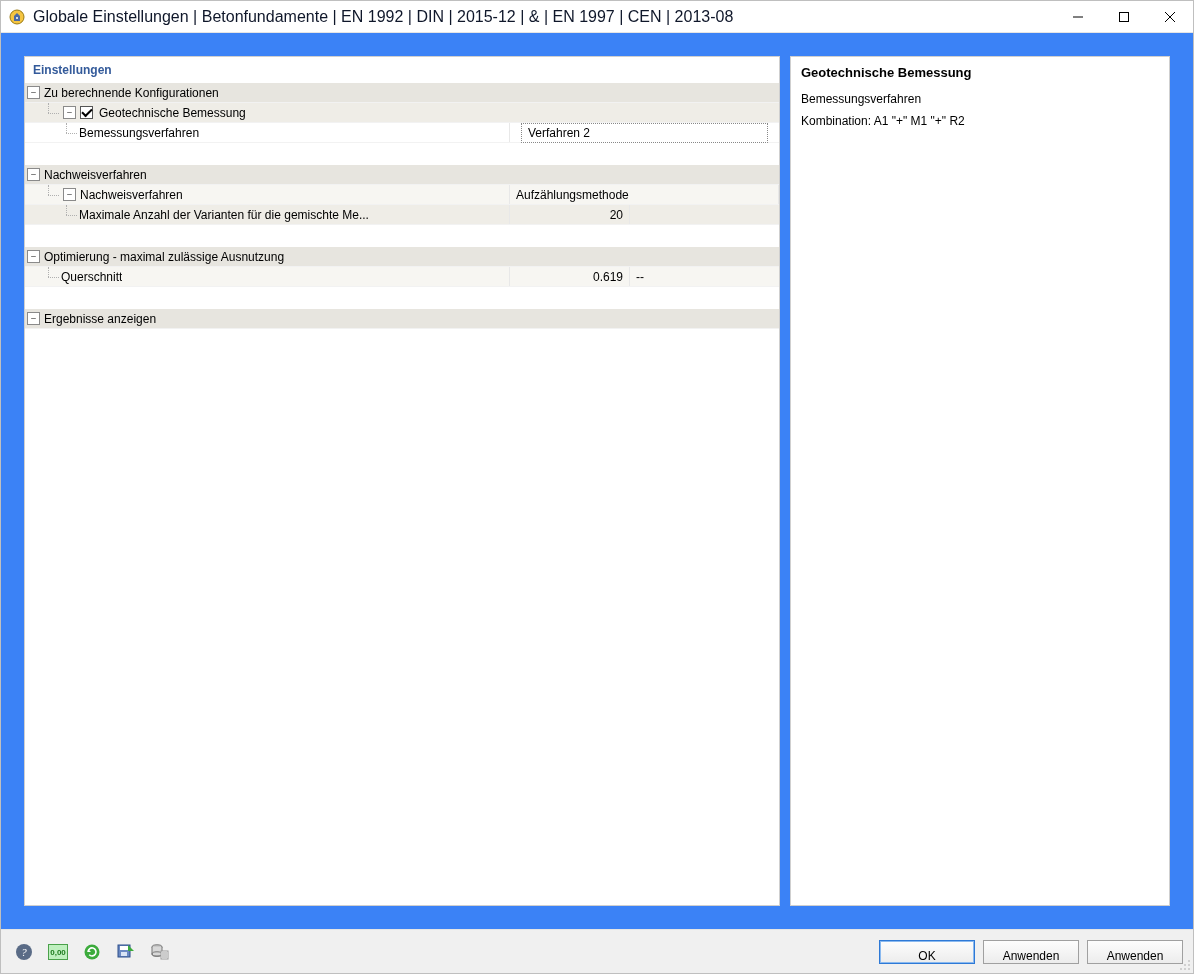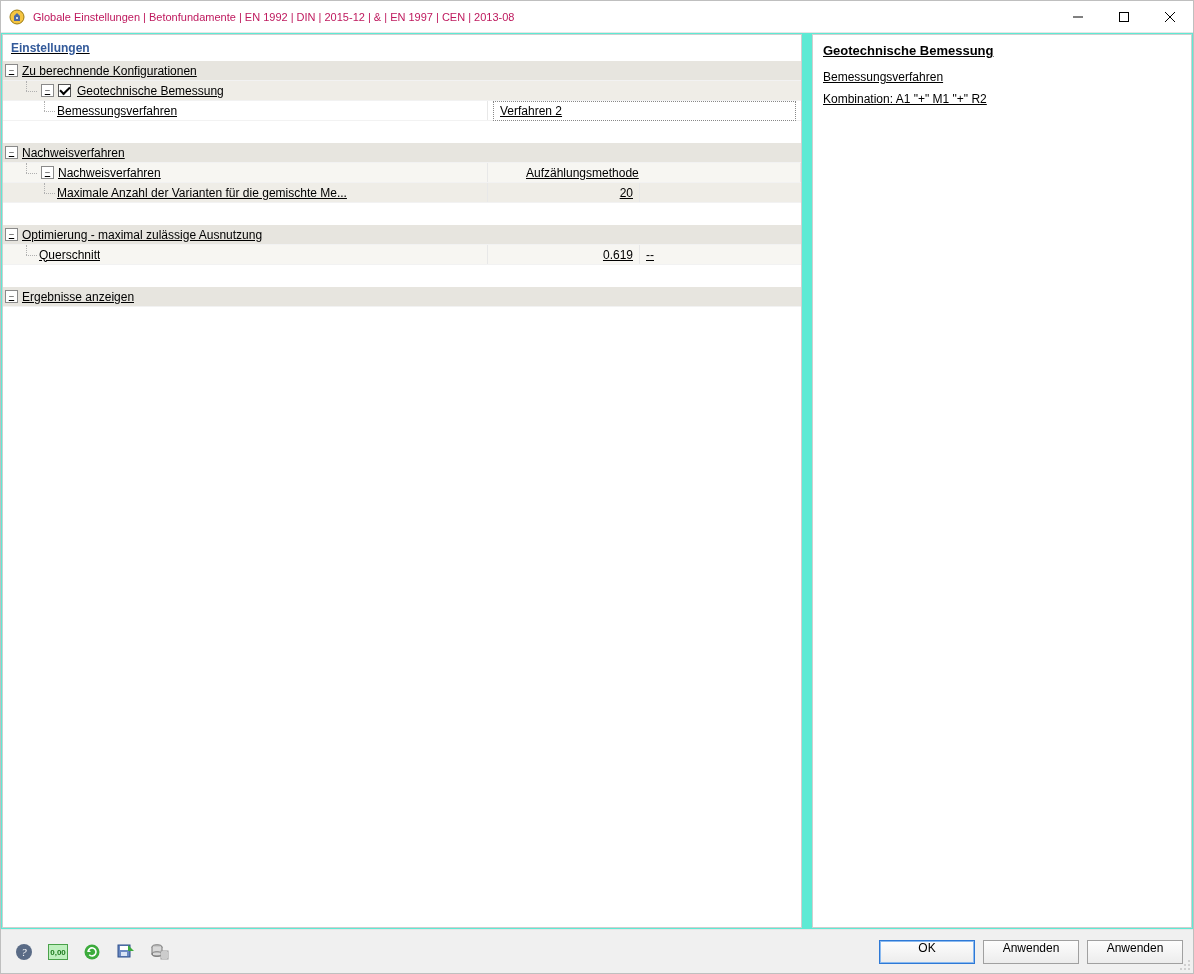--- a/index.html
+++ b/index.html
@@ -23,37 +23,36 @@
     display: flex; align-items: center;
     background: #fff;
     border-bottom: 1px solid #e5e5e5;
     padding-left: 8px;
   }
   .titlebar .app-icon {
     width: 16px; height: 16px; margin-right: 8px;
     display: inline-flex; align-items: center; justify-content: center;
   }
   .titlebar .title {
-    font-size: 11px; color: #be185d;
+    font-size: 16px; color: #0f172a;
   }
   .titlebar .spacer { flex: 1; }
   .titlebar .win-btn {
     width: 46px; height: 32px;
     display: flex; align-items: center; justify-content: center;
     color: #000;
   }
   
   .body-area {
     flex: 1;
     display: flex;
-    background: #5eead4;
-    padding: 1px;
+    background: #3b82f6;
+    padding: 23px;
     gap: 10px;
     min-height: 0;
-    text-decoration: underline;
   }
   .panel {
     background: #fff;
     border: 1px solid #cfcfcf;
     display: flex; flex-direction: column;
     min-height: 0;
   }
   .panel-left { flex: 1; }
   .panel-right { width: 380px; padding: 8px 10px; }
   .panel-header {
@@ -95,34 +94,33 @@
     padding-right: 4px;
     overflow: hidden; white-space: nowrap; text-overflow: ellipsis;
     border-right: 1px solid #e8e8e8;
   }
   .col-value {
     width: 120px;
     display: flex; align-items: center;
     height: 100%;
     padding: 0 6px;
     border-right: 1px solid #e8e8e8;
-    margin-left: 32px;
   }
   .col-value.center { justify-content: flex-end; }
   .col-value.right { justify-content: flex-end; }
   .col-unit {
     width: 60px;
     padding: 0 6px;
     display: flex; align-items: center;
   }
   .col-value.select-cell {
     flex: 1;
     border: 1px dotted #888;
     background: #fff;
-    margin: 5px;
+    margin: 11px;
     height: 20px;
     position: relative;
   }
   .zebra-hdr {
     background: #e7e5df;
   }
   .zebra-a { background: #f7f6f2; }
   .zebra-b { background: #efede7; }
   .expander {
     width: 13px; height: 13px;
@@ -186,21 +184,21 @@
   .tool-btn {
     width: 26px; height: 26px;
     display: flex; align-items: center; justify-content: center;
     border-radius: 2px;
   }
   .footer .spacer { flex: 1; }
   .push-btn {
     min-width: 96px; height: 24px;
     border: 1px solid #a0a0a0;
     background: linear-gradient(#fdfdfd,#ececec);
-    display:flex; align-items:flex-start; justify-content:center;
+    display:flex; align-items:flex-end; justify-content:center;
     font-size: 12px;
   }
   .push-btn.primary {
     border: 1px solid #2e79d6;
     box-shadow: inset 0 0 0 1px #8ab9ef;
   }
   .resize-grip {
     position:absolute;
     right:2px; bottom:2px;
     width:12px;height:12px;

